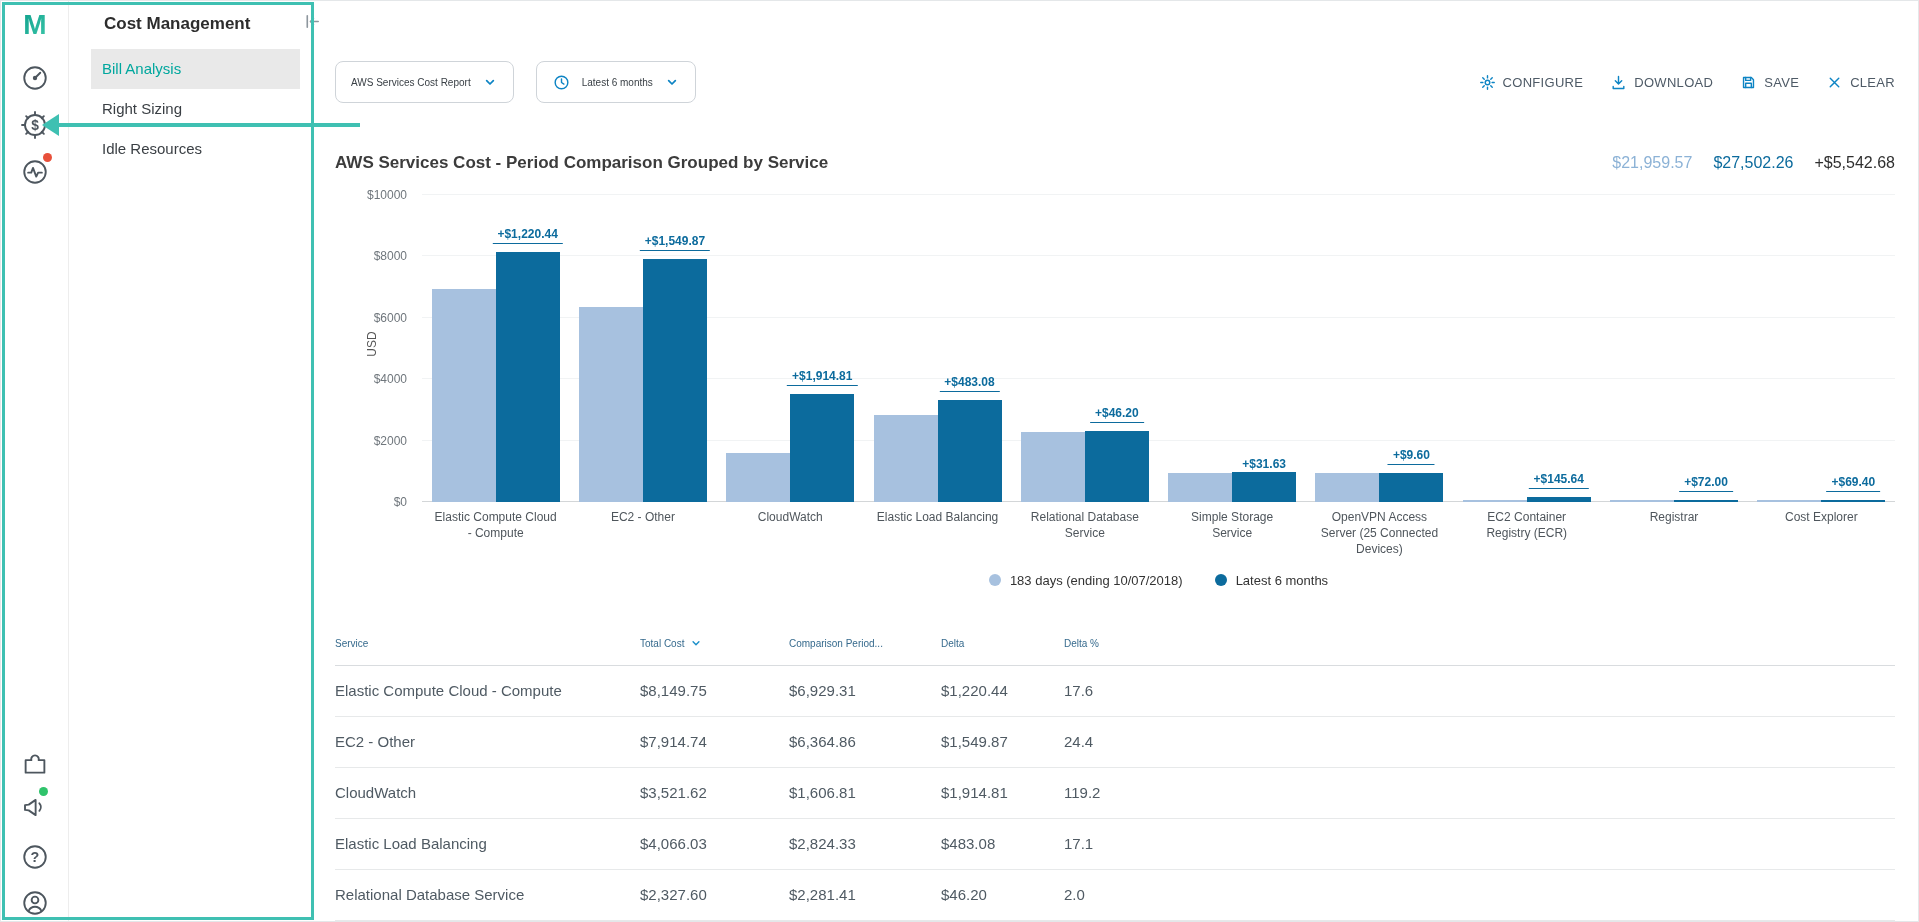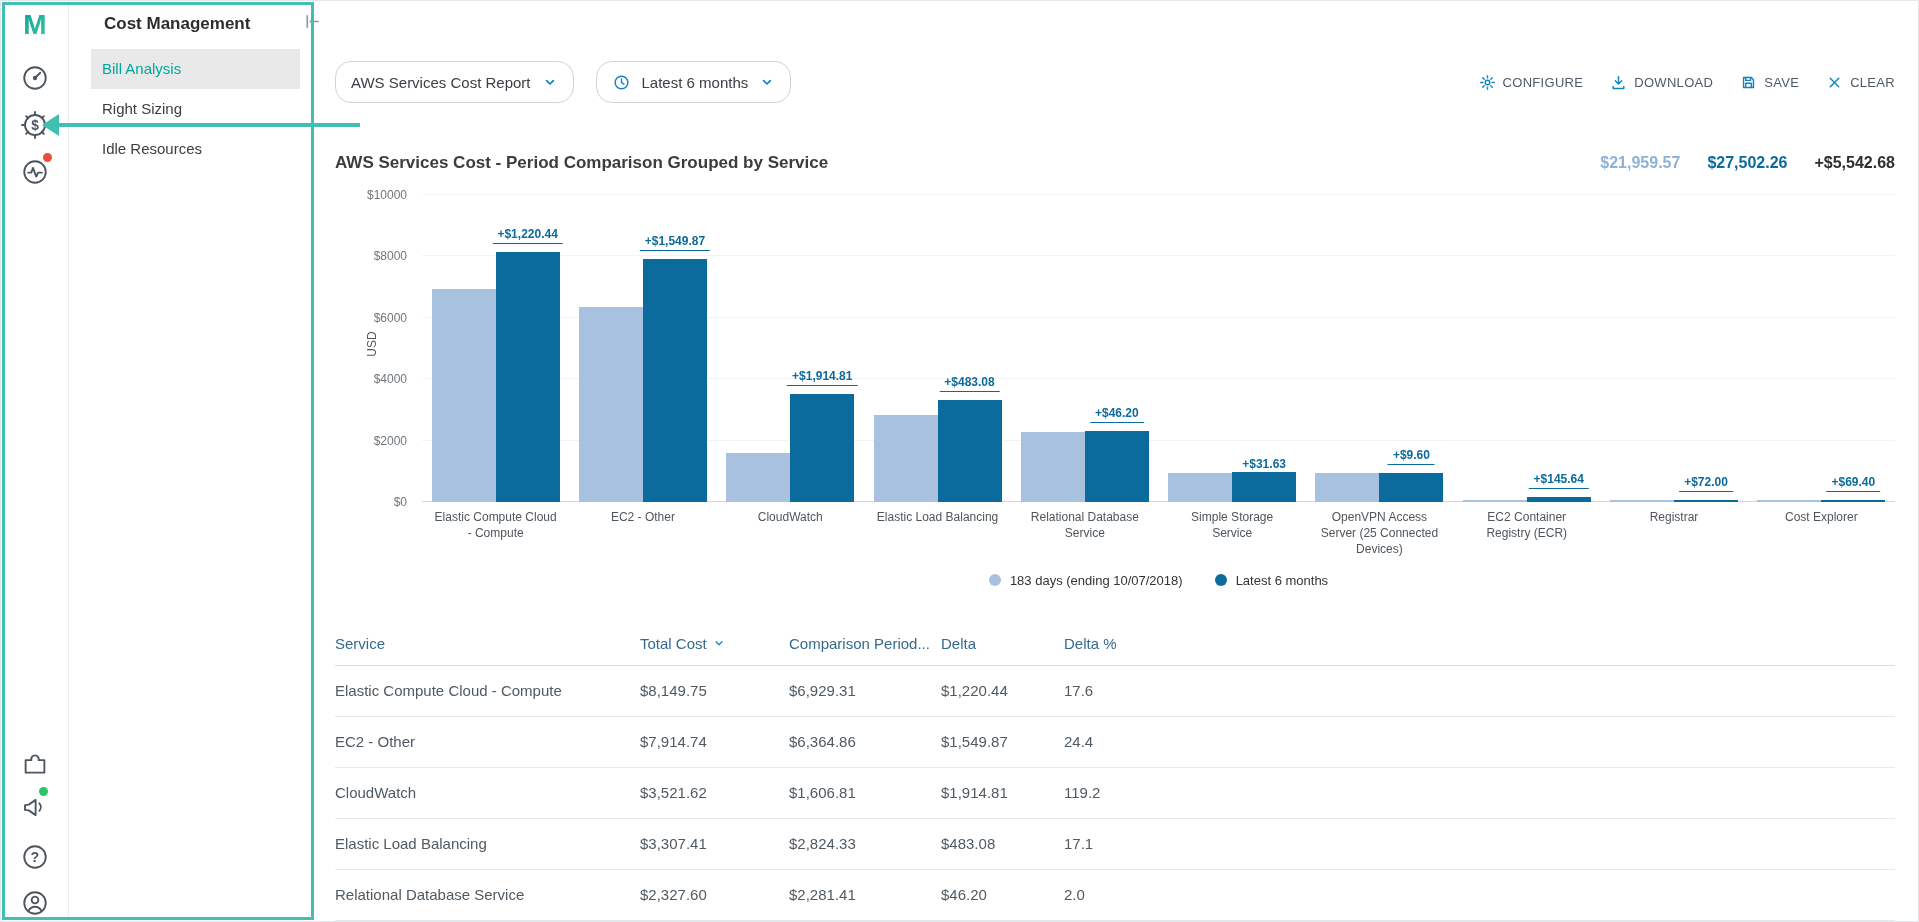--- a/index.html
+++ b/index.html
@@ -26,31 +26,31 @@
   .panel-item.active { background: #e9e9e9; color: #00a79e; }
 
   
   .annot-rect { position: absolute; left: 1px; top: 1px; width: 312px; height: 918px; border: 3px solid #3fc0b2; pointer-events: none; z-index: 60; }
   .arrow-line { position: absolute; left: 57px; top: 122px; width: 302px; height: 4px; background: #3fc0b2; z-index: 61; }
   .arrow-head { position: absolute; left: 41px; top: 113px; width: 0; height: 0; border-right: 17px solid #3fc0b2; border-top: 11px solid transparent; border-bottom: 11px solid transparent; z-index: 61; }
 
   
   .main { position: absolute; left: 313px; top: 0; right: 0; height: 100%; padding: 0 23px 0 21px; background: #fff; }
   .toolbar { margin-top: 60px; display: flex; align-items: center; }
-  .dropdown { height: 42px; border: 1px solid #cfd4d9; border-radius: 16px; background: #fff; display: flex; align-items: center; gap: 11px; padding: 0 15px; font-size: 15px; color: #3a4046; cursor: pointer; }
+  .dropdown { height: 42px; border: 1px solid #cfd4d9; border-radius: 8px; background: #fff; display: flex; align-items: center; gap: 11px; padding: 0 15px; font-size: 10px; color: #3a4046; cursor: pointer; }
   .dropdown + .dropdown { margin-left: 22px; }
   .icon-chevron { width: 16px; height: 16px; stroke: #0d84c4; stroke-width: 2.6; fill: none; stroke-linecap: round; stroke-linejoin: round; }
   .icon-clock { width: 19px; height: 19px; stroke: #0d84c4; stroke-width: 1.8; fill: none; stroke-linecap: round; stroke-linejoin: round; }
   .actions { margin-left: auto; display: flex; align-items: center; gap: 27px; }
   .action { display: flex; align-items: center; gap: 7px; font-size: 13px; color: #4e5a66; letter-spacing: 0.3px; cursor: pointer; white-space: nowrap; }
   .action svg { width: 17px; height: 17px; stroke: #0d84c4; stroke-width: 2; fill: none; stroke-linecap: round; stroke-linejoin: round; }
 
   .chart-header { margin-top: 50px; display: flex; align-items: baseline; }
   .chart-title { font-size: 17px; font-weight: bold; color: #3c3c3c; }
-  .totals { margin-left: auto; display: flex; gap: 27px; font-size: 16px; font-weight: bold; }
+  .totals { margin-left: auto; display: flex; gap: 21px; font-size: 16px; font-weight: normal; }
   .total-prev { color: #8cb2d6; }
   .total-curr { color: #0c6b9d; }
   .total-delta { color: #2f2f2f; }
 
   
   .chart { position: relative; margin-top: 22px; padding-left: 87px; }
   .usd-label { position: absolute; left: 24px; top: 142px; transform: rotate(-90deg); font-size: 12px; color: #555; }
   .y-axis { position: absolute; left: 0; top: 0; width: 80px; height: 307px; }
   .ytick { position: absolute; right: 8px; font-size: 12px; color: #6f767c; }
   .plot { position: relative; height: 307px; display: flex; align-items: flex-end; }
@@ -62,21 +62,21 @@
   .delta-label { position: absolute; left: 50%; transform: translateX(calc(-50% + 32px)); font-size: 12px; font-weight: bold; color: #0c6b9d; white-space: nowrap; border-bottom: 1px solid #0c6b9d; padding: 0 5px 2px; }
   .cat-labels { display: flex; margin-top: 7px; }
   .cat-label { flex: 1; text-align: center; font-size: 12px; color: #4f565c; padding: 0 12px; line-height: 1.35; }
   .legend { display: flex; justify-content: center; gap: 32px; margin-top: 15px; }
   .legend-item { display: flex; align-items: center; gap: 9px; font-size: 13px; color: #333; cursor: pointer; }
   .legend-dot { width: 12px; height: 12px; border-radius: 50%; }
 
   
   .table { margin-top: 34px; }
   .thead, .trow { display: grid; grid-template-columns: 305px 149px 152px 123px 1fr; align-items: center; }
-  .thead { height: 44px; border-bottom: 1px solid #d9dcdf; font-size: 15px; color: #366a8d; }
+  .thead { height: 44px; border-bottom: 1px solid #d9dcdf; font-size: 10px; color: #366a8d; }
   .thcell { display: flex; align-items: center; gap: 5px; cursor: pointer; white-space: nowrap; overflow: hidden; }
   .sort-chevron { width: 14px; height: 14px; stroke: #1a8fc9; stroke-width: 2.4; fill: none; stroke-linecap: round; stroke-linejoin: round; flex: none; }
   .trow { height: 51px; border-bottom: 1px solid #e7e9ea; font-size: 15px; color: #4f5a63; cursor: pointer; }
 </style>
 </head>
 <body>
 
 <div class="page">
 
   <div class="rail">
@@ -369,21 +369,21 @@
           </div>
           <div class="trow">
             <div class="tcell">CloudWatch</div>
             <div class="tcell">$3,521.62</div>
             <div class="tcell">$1,606.81</div>
             <div class="tcell">$1,914.81</div>
             <div class="tcell">119.2</div>
           </div>
           <div class="trow">
             <div class="tcell">Elastic Load Balancing</div>
-            <div class="tcell">$3,307.41</div>
+            <div class="tcell">$4,066.03</div>
             <div class="tcell">$2,824.33</div>
             <div class="tcell">$483.08</div>
             <div class="tcell">17.1</div>
           </div>
           <div class="trow">
             <div class="tcell">Relational Database Service</div>
             <div class="tcell">$2,327.60</div>
             <div class="tcell">$2,281.41</div>
             <div class="tcell">$46.20</div>
             <div class="tcell">2.0</div>

